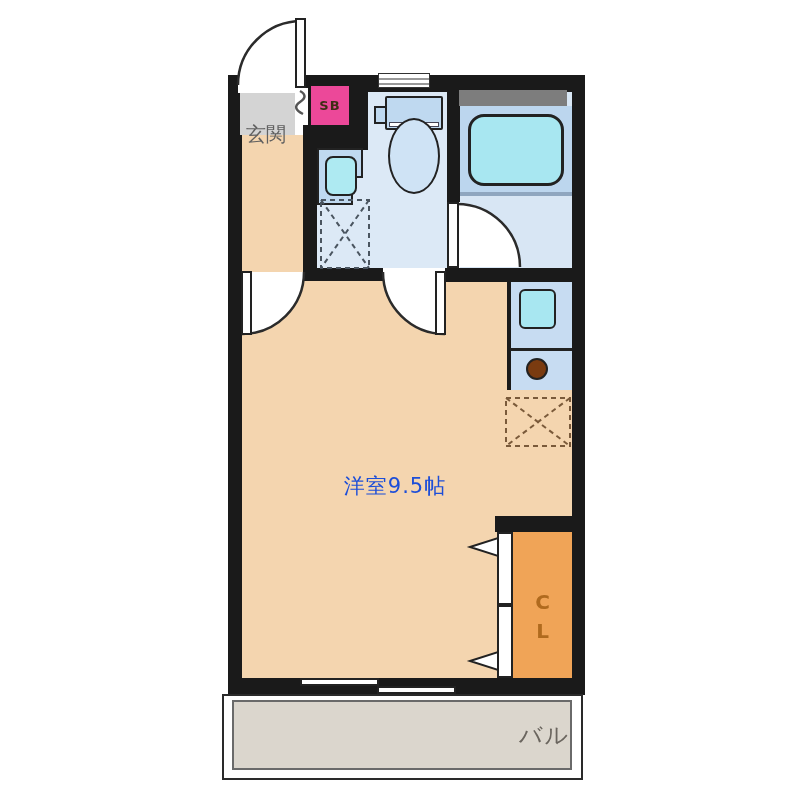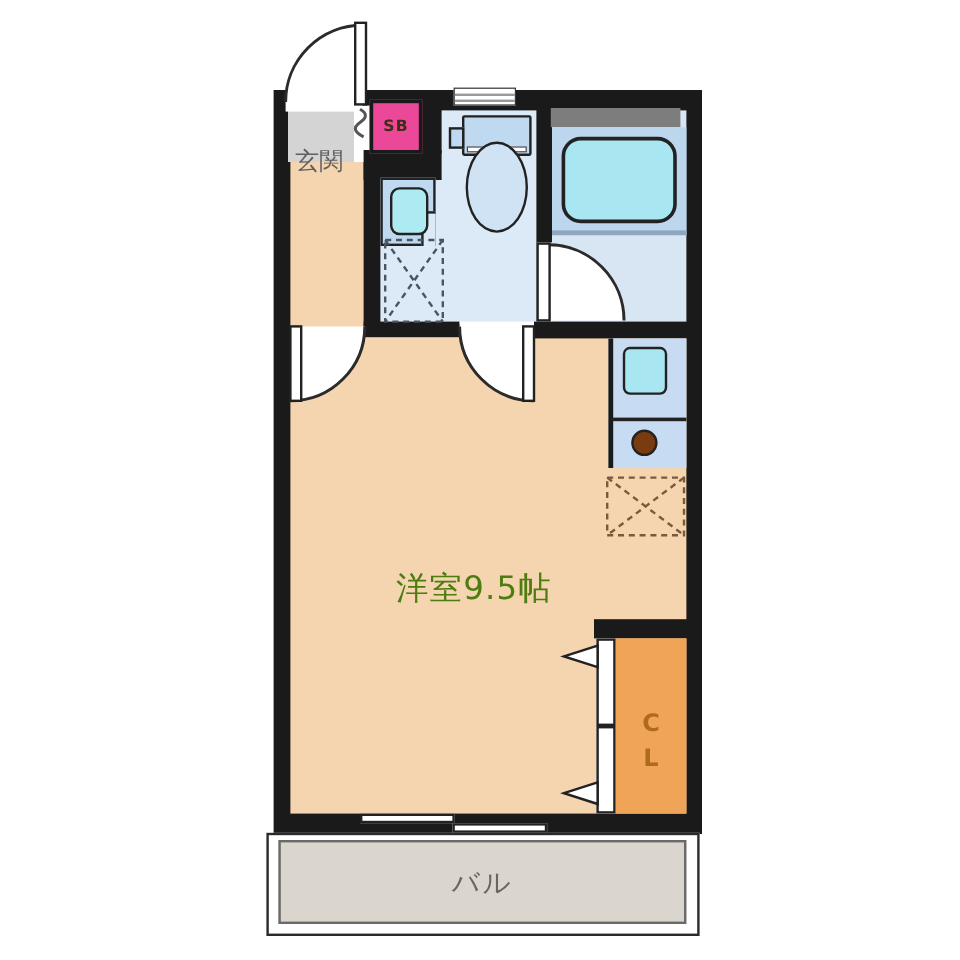--- a/index.html
+++ b/index.html
@@ -50,27 +50,27 @@
   #cl-label{writing-mode:vertical-lr;text-orientation:upright;font-size:20px;font-weight:bold;
             color:#b06a1e;letter-spacing:5px;margin-top:28px;}
   .cl-door{left:497px;width:16px;height:73px;background:#fff;border:2px solid #222;}
   #cl-door-top{top:532px;} #cl-door-bot{top:605px;}
   .slide{background:#fff;border:2px solid #222;z-index:4;}
   #slide-left{left:300px;top:678px;width:79px;height:8px;}
   #slide-right{left:377px;top:686px;width:79px;height:8px;}
   
   #balcony-outer{left:222px;top:694px;width:361px;height:86px;background:#fff;border:2px solid #2a2a2a;z-index:2;}
   #balcony-inner{left:232px;top:700px;width:340px;height:70px;background:#dbd6cd;border:2px solid #6a6a6a;z-index:3;
-                 display:flex;align-items:center;justify-content:center;}
+                 display:flex;align-items:center;justify-content:flex-end;}
   
   #overlay{left:0;top:0;width:800px;height:800px;z-index:5;pointer-events:none;}
   
   .lbl{z-index:6;color:#5a5a5a;}
   #genkan-label{left:246px;top:98px;width:64px;font-size:20px;color:#606060;margin-top:23px;}
-  #main-room-label{left:230px;top:472px;width:330px;text-align:center;font-size:27px;color:#4d7c0f;letter-spacing:1px;}
+  #main-room-label{left:230px;top:472px;width:330px;text-align:center;font-size:21px;color:#1d4ed8;letter-spacing:1px;}
   #balcony-label{font-size:23px;color:#6a655e;letter-spacing:2px;}
 </style>
 </head>
 <body>
 
 <div id="stage">
 
   <div class="abs" id="wall-base"></div>
 
   <div class="abs room" id="genkan"></div>

